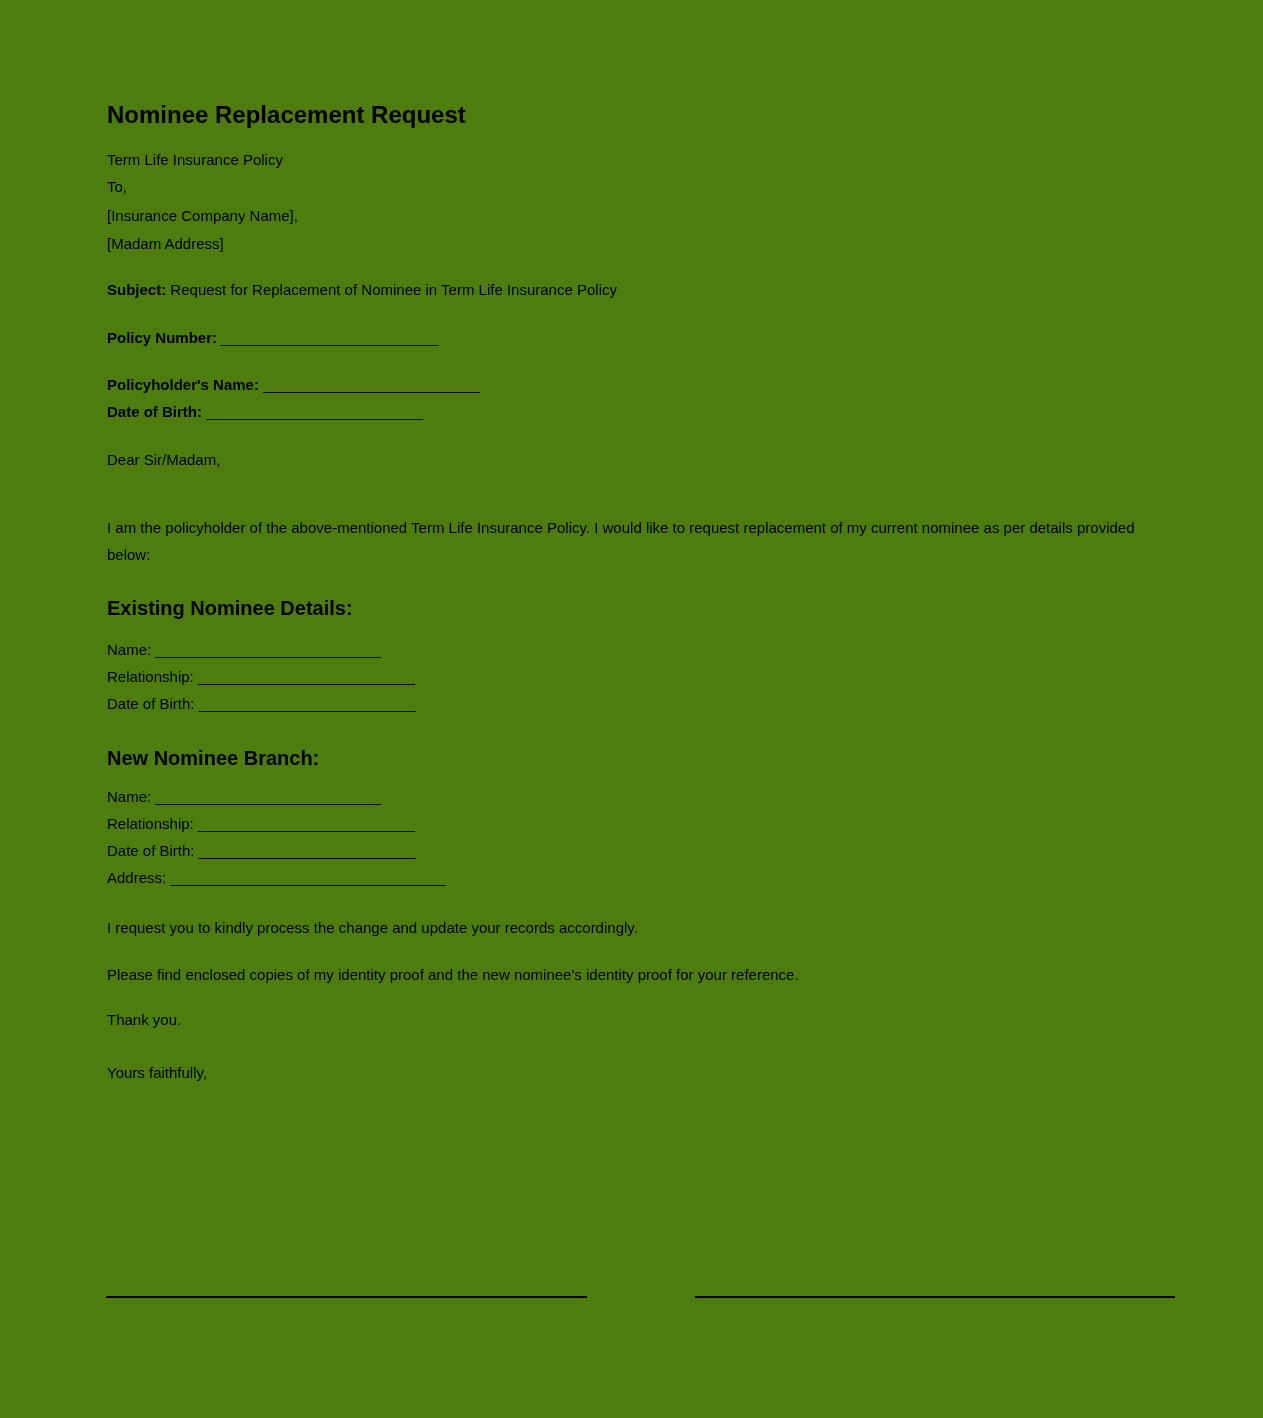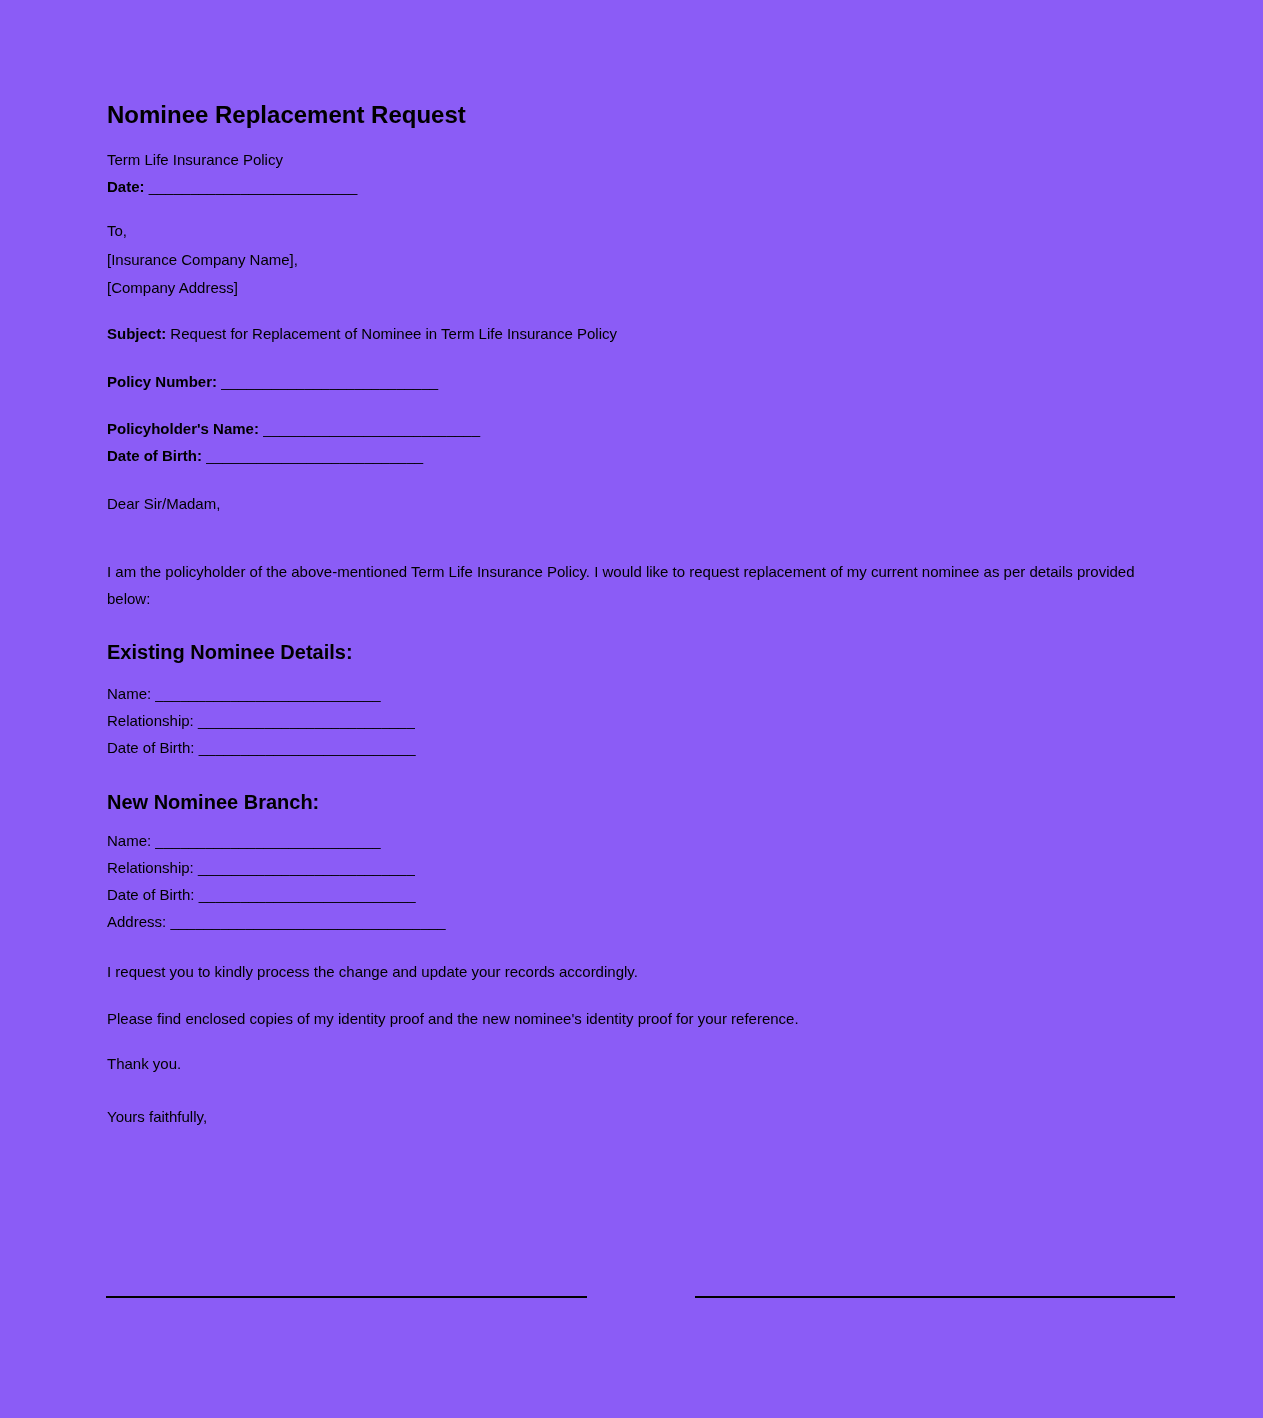--- a/index.html
+++ b/index.html
@@ -1,21 +1,21 @@
 <!DOCTYPE html>
 <html><head>
 <meta charset="utf-8">
 <style>
   html, body { margin: 0; padding: 0; background: #ffffff; }
   .doc {
     position: relative;
     width: 1263px;
     height: 1418px;
     box-sizing: border-box;
-    background: #8b5cf6;
+    background: #4d7c0f;
     color: #000000;
     font-family: "Liberation Sans", "DejaVu Sans", sans-serif;
     font-size: 15px;
     line-height: 27px;
     padding: 99px 106px 0 107px;
     overflow: hidden;
   }
   .doc-title {
     font-size: 24px;
     font-weight: 700;
@@ -62,26 +62,25 @@
   .sig-line.right { width: 480px; }
 </style>
 </head>
 <body>
 
 <div class="doc">
 
   <h1 class="doc-title">Nominee Replacement Request</h1>
   <p class="subtitle block">Term Life Insurance Policy</p>
 
-  <p class="block mb-date"><b>Date:</b> <span class="fill-line">_________________________</span></p>
 
   <div class="block to-block">
     <div>To,</div>
     <div>[Insurance Company Name],</div>
-    <div>[Company Address]</div>
+    <div>[Madam Address]</div>
   </div>
 
   <p class="block mb-subject"><b>Subject:</b> <span>Request for Replacement of Nominee in Term Life Insurance Policy</span></p>
 
   <p class="block mb-policy"><b>Policy Number:</b> <span class="fill-line">__________________________</span></p>
 
   <div class="block mb-phname">
     <div><b>Policyholder's Name:</b> <span class="fill-line">__________________________</span></div>
     <div><b>Date of Birth:</b> <span class="fill-line">__________________________</span></div>
   </div>

